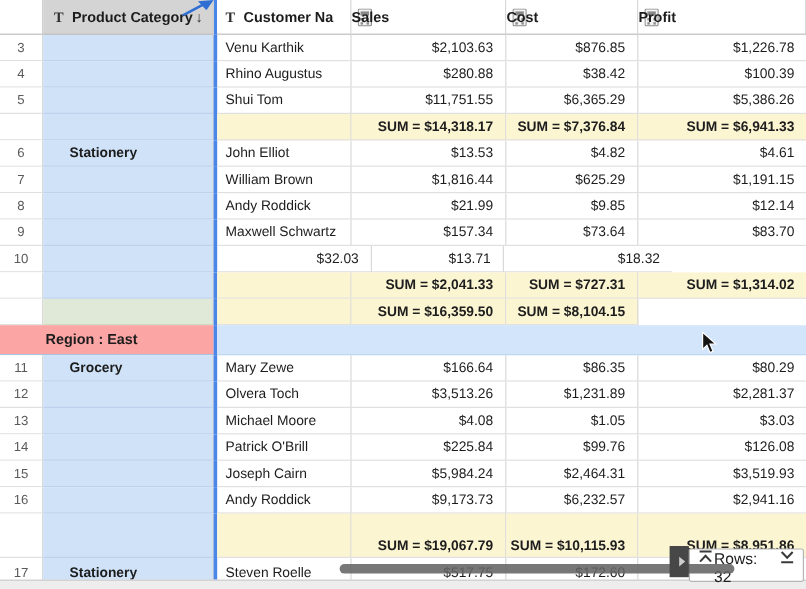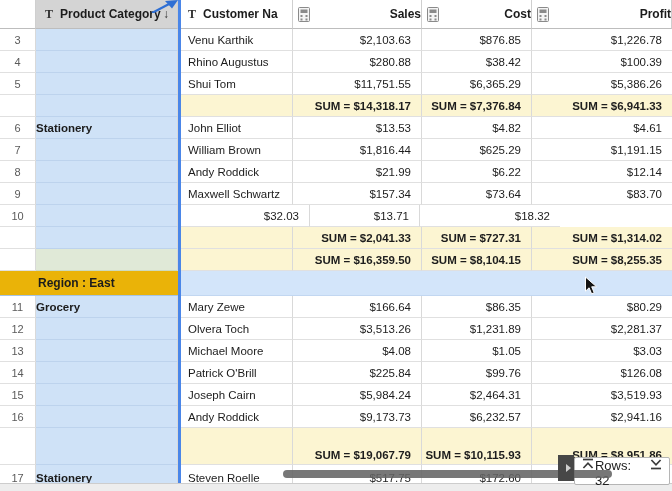--- a/index.html
+++ b/index.html
@@ -4,51 +4,51 @@
 <style>
   *{box-sizing:border-box;margin:0;padding:0}
   html,body{width:672px;height:491px;overflow:hidden;background:#fff}
   .grid{position:relative;width:672px;height:491px;overflow:hidden;background:#fff;
         font-family:"Liberation Sans","DejaVu Sans",sans-serif;font-size:11.5px;color:#1c1c1c}
   .row{display:flex;width:672px}
   .cell{border-right:1px solid #d9d9d9;border-bottom:1px solid #e0e0e0;overflow:hidden;
         white-space:nowrap;display:flex;align-items:center}
   
   .c-rowhead{width:36px;justify-content:center;color:#5a5a5a;font-size:11px;background:#fff}
-  .c-pc{width:142px;padding-left:0}
+  .c-pc{width:142px;padding-left:22px}
   .c-div{width:3px;background:#4a86e8;flex-shrink:0}
   .c-cust{width:112px;padding-left:7px}
   .c-sales{width:129px}
   .c-cost{width:110px}
   .c-profit{width:140px;border-right:none}
   .money{justify-content:flex-end;padding-right:10px}
   
   .hdr{height:29px}
   .r-data,.r-sum,.r-sum_total{height:22px}
   .r-caption{height:25px}
   .r-tall{height:37px}
   .r-last{height:26px}
   .r-tall .cell{align-items:flex-start}
   .r-tall .money{padding-top:20px;line-height:15px}
   .wrap{white-space:normal;text-align:left;display:block}
   
   .hdr .cell{font-weight:bold;font-size:12px;border-bottom:1px solid #bdbdbd;border-right:1px solid #cfcfcf;background:#fff;position:relative}
   .hdr .c-pc{background:#d4d4d4}
   .hdr .c-rowhead{background:#fff}
-  .hcenter{position:absolute;left:0;right:0;text-align:right}
+  .hcenter{position:absolute;left:0;right:12px;text-align:left}
   .ficon{font-family:"Liberation Serif","DejaVu Serif",serif;font-weight:600;font-size:12px;color:#2f2f2f;margin-right:7px}
   .sort{margin-left:auto;margin-right:8px;font-weight:normal;color:#333;font-size:12px}
   .numicon{position:absolute;left:5px;top:7px}
   
   .pc-blue{background:#cfe2f7;border-bottom-color:#bdd3ed}
   .pc-green{background:#e0e9d7;border-bottom-color:#ccdabf}
   .cat{font-weight:bold}
   .sum{background:#fcf5d2;font-weight:bold;color:#1d1d1d}
   
-  .cap-left{width:178px;background:#eab308;border-bottom:1px solid #a6c4e4;display:flex;align-items:center;
+  .cap-left{width:178px;background:#fca5a5;border-bottom:1px solid #a6c4e4;display:flex;align-items:center;
             padding-left:38px;font-weight:bold;font-size:12px}
   .cap-right{flex:1;background:#d3e5fa;border-bottom:1px solid #c2d7f1}
   
   .bottom-strip{position:absolute;left:0;right:0;bottom:0;height:8px;background:#ededed;border-top:1px solid #cdcdcd;z-index:4}
   .hscrollbar{position:absolute;left:283px;top:470px;width:329px;height:8px;border-radius:4px;background:#646464;opacity:.88;z-index:6}
   .scroll-tab{position:absolute;left:558px;top:455px;width:16px;height:26px;background:#474747;z-index:6}
   .scroll-tab:after{content:"";position:absolute;right:3px;top:9px;border-left:5px solid #cfcfcf;
                     border-top:4px solid transparent;border-bottom:4px solid transparent}
   .rows-panel{position:absolute;left:574px;top:457px;width:96px;height:28px;background:#fff;border:1px solid #b5b5b5;
               border-radius:2px;z-index:5;display:flex;align-items:flex-start;justify-content:space-between;padding:0 6px}
@@ -176,21 +176,21 @@
         </div>
         <div class="cell c-profit money">$1,191.15</div>
       </div>
       <div class="row r-data">
         <div class="cell c-rowhead">8</div>
         <div class="cell c-pc pc-blue"></div>
         <div class="c-div"></div>
         <div class="cell c-cust">Andy Roddick</div>
         <div class="cell c-sales money">$21.99</div>
         <div class="cell c-cost money">
-          <span class="">$6.22</span>
+          <span class="">$9.85</span>
         </div>
         <div class="cell c-profit money">$12.14</div>
       </div>
       <div class="row r-data">
         <div class="cell c-rowhead">9</div>
         <div class="cell c-pc pc-blue"></div>
         <div class="c-div"></div>
         <div class="cell c-cust">Maxwell Schwartz</div>
         <div class="cell c-sales money">$157.34</div>
         <div class="cell c-cost money">
@@ -221,21 +221,20 @@
       </div>
       <div class="row r-sum_total">
         <div class="cell c-rowhead"></div>
         <div class="cell c-pc pc-green"></div>
         <div class="c-div"></div>
         <div class="cell c-cust sum"></div>
         <div class="cell c-sales money sum">SUM = $16,359.50</div>
         <div class="cell c-cost money sum">
           <span class="">SUM = $8,104.15</span>
         </div>
-        <div class="cell c-profit money sum">SUM = $8,255.35</div>
       </div>
       <div class="row r-caption">
         <div class="cap-left">
           <span>Region : East</span>
         </div>
         <div class="c-div"></div>
         <div class="cap-right"></div>
       </div>
       <div class="row r-data">
         <div class="cell c-rowhead">11</div>

